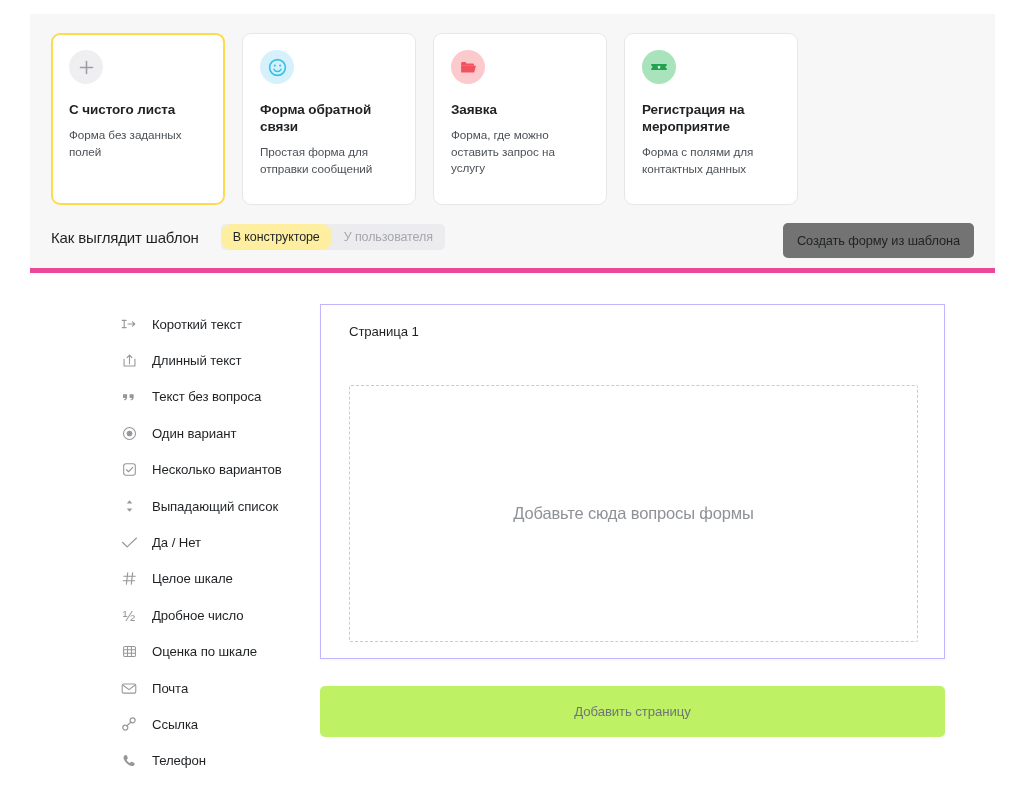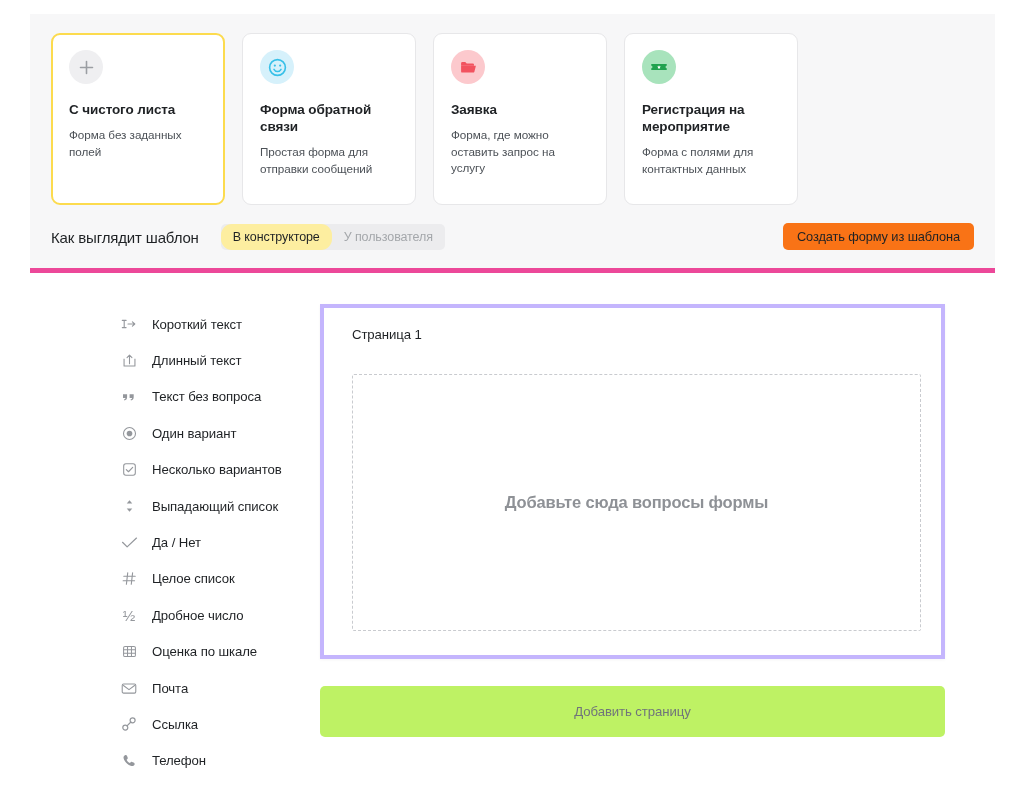--- a/index.html
+++ b/index.html
@@ -102,24 +102,24 @@
     cursor: pointer;
     letter-spacing: -0.1px;
     white-space: nowrap;
   }
   .mode-tab.active { background: #fdeea0; color: #1f2225; }
   .mode-tab.inactive { color: #a4a7ab; background: transparent; text-align: right; }
 
   #create-btn {
     position: absolute;
     right: 0; top: 4px;
-    background: #f97316;
+    background: #737373;
     border: none;
     border-radius: 5px;
-    height: 27px;
+    height: 35px;
     padding: 0 14px;
     font-size: 12.8px;
     font-family: "Liberation Sans", sans-serif;
     color: #1f2225;
     letter-spacing: -0.1px;
     cursor: pointer;
     white-space: nowrap;
   }
 
   
@@ -164,40 +164,39 @@
     letter-spacing: -0.1px;
     white-space: nowrap;
   }
 
   
   #canvas-page {
     position: absolute;
     left: 290px; top: 30px;
     width: 625px; height: 355px;
     background: #ffffff;
-    border: 4px solid #c4b5fd;
+    border: 1px solid #c4b5fd;
     box-shadow: 0 1px 3px rgba(0,0,0,0.045);
   }
   #canvas-page-title {
     position: absolute;
     left: 28px; top: 19px;
     font-size: 13.2px;
     color: #1f2225;
     letter-spacing: -0.1px;
   }
   #dropzone {
     position: absolute;
-    left: 28px; top: 66px;
+    left: 28px; top: 80px;
     width: 569px; height: 257px;
     border: 1px dashed #c9cbcf;
     border-radius: 2px;
     display: flex;
     align-items: center;
     justify-content: center;
-    font-weight: bold;
   }
   #dropzone-text {
     font-size: 16.5px;
     color: #8e9196;
     letter-spacing: -0.15px;
   }
 
   #add-page-btn {
     position: absolute;
     left: 290px; top: 412px;
@@ -360,21 +359,21 @@
         </span>
         <span class="pal-label">Да / Нет</span>
       </div>
 
       <div class="pal-item">
         <span class="pal-ico">
           <svg width="15" height="15" viewBox="0 0 16 16">
             <path d="M6.1 1.9L4.7 14.1M11.3 1.9L9.9 14.1M1.9 5.6h12.2M1.2 10.4h12.2" stroke="#94979c" stroke-width="1.2" fill="none" stroke-linecap="round"></path>
           </svg>
         </span>
-        <span class="pal-label">Целое список</span>
+        <span class="pal-label">Целое шкале</span>
       </div>
 
       <div class="pal-item">
         <span class="pal-ico">
           <span class="glyph" style="font-size:15px">½</span>
         </span>
         <span class="pal-label">Дробное число</span>
       </div>
 
       <div class="pal-item">

